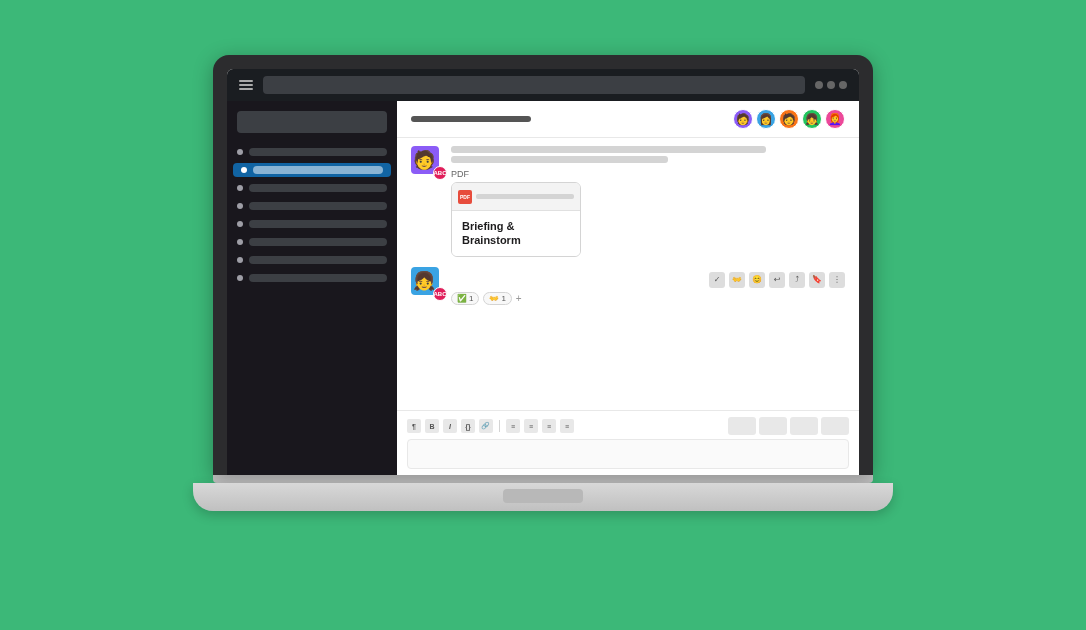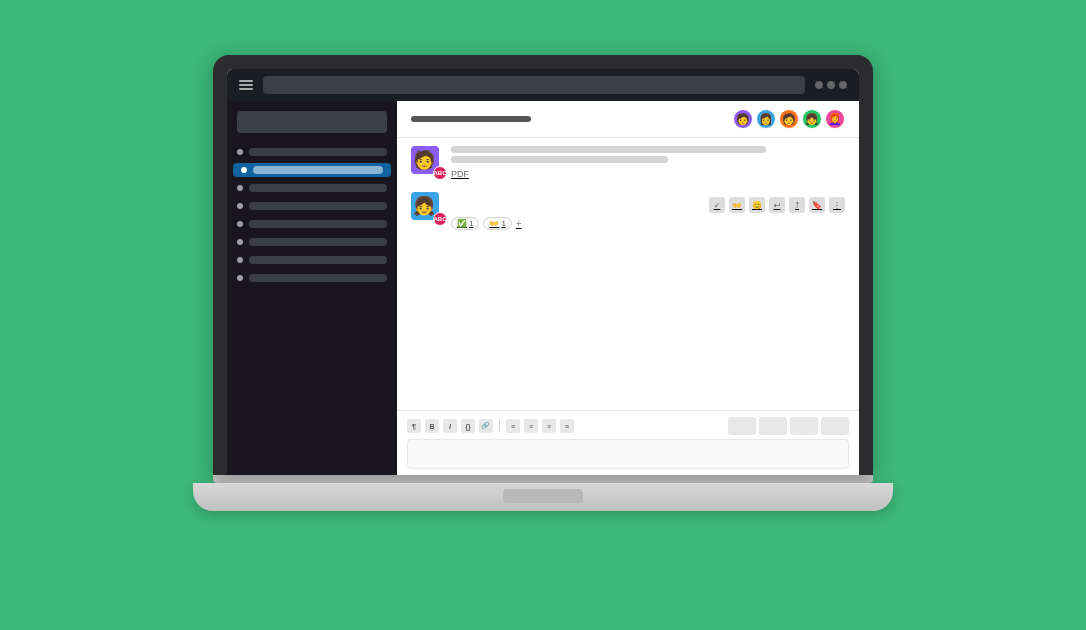--- a/index.html
+++ b/index.html
@@ -250,21 +250,20 @@
       align-items: center;
       justify-content: center;
       font-size: 6px;
       font-weight: 700;
       color: #fff;
       border: 1.5px solid #fff;
     }
 
     .msg-body {
       flex: 1;
-      text-decoration: underline;
     }
 
     .msg-lines {
       display: flex;
       flex-direction: column;
       gap: 3px;
       margin-bottom: 6px;
     }
 
     .msg-line {
@@ -584,20 +583,29 @@
                 </div>
                 <div class="avatar-badge" style="background:#e01e5a;">ABC</div>
               </div>
               <div class="msg-body">
                 <div class="msg-lines">
                   <div class="msg-line medium"></div>
                   <div class="msg-line short"></div>
                 </div>
 
                 <div class="pdf-label">PDF</div>
+                <div class="pdf-card">
+                  <div class="pdf-preview-top">
+                    <div class="pdf-icon">PDF</div>
+                    <div class="pdf-preview-line"></div>
+                  </div>
+                  <div class="pdf-title-area">
+                    <div class="pdf-title">Briefing &amp;<br>Brainstorm</div>
+                  </div>
+                </div>
               </div>
             </div>
 
             <div class="message">
               <div class="msg-avatar msg-avatar2">
                 <div class="avatar-main" style="background:#3AA3E3;">
                   <span class="face-emoji">👧</span>
                 </div>
                 <div class="avatar-badge" style="background:#e01e5a;">ABC</div>
               </div>

